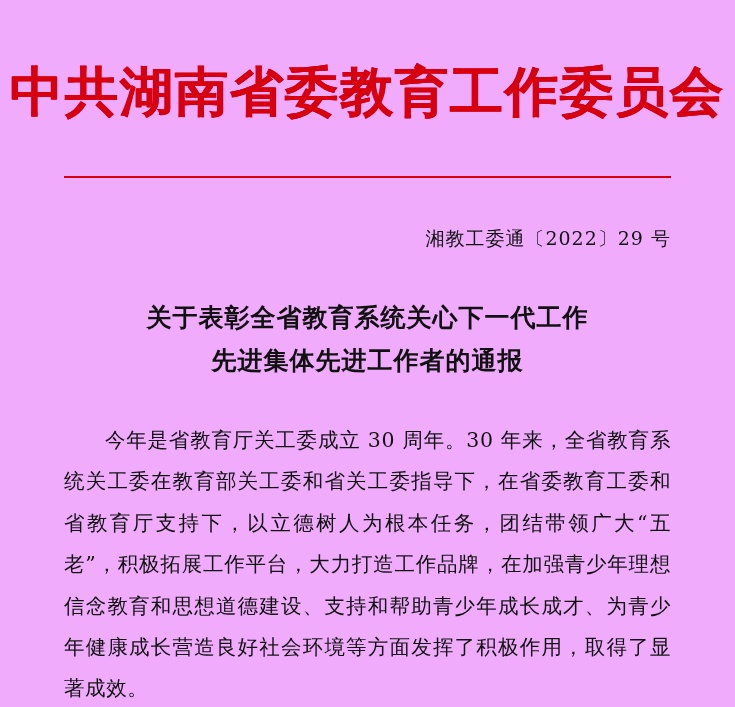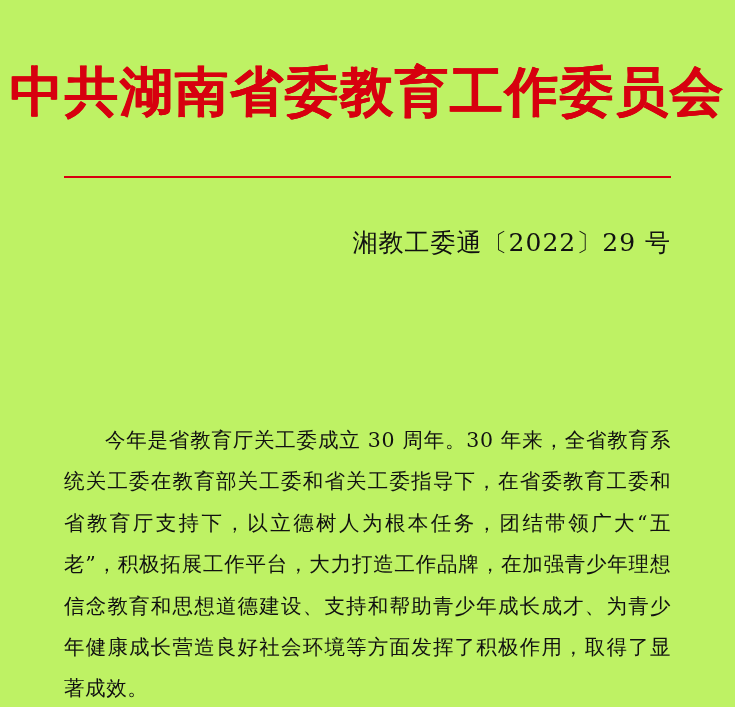--- a/index.html
+++ b/index.html
@@ -4,21 +4,21 @@
 <style>
   html, body {
     margin: 0;
     padding: 0;
     background: #ffffff;
   }
   #page {
     position: relative;
     width: 735px;
     height: 707px;
-    background: #bef264;
+    background: #f0abfc;
     overflow: hidden;
     font-family: "DejaVu Serif", "Liberation Serif", serif;
   }
 
   
   .masthead {
     position: absolute;
     top: 62px;
     left: 0;
     width: 735px;
@@ -44,21 +44,21 @@
     background: #d7000f;
   }
 
   
   .doc-number {
     position: absolute;
     top: 226px;
     left: 0;
     width: 671px;
     text-align: right;
-    font-size: 25px;
+    font-size: 19px;
     color: #111111;
     letter-spacing: 1px;
   }
 
   
   .doc-title {
     position: absolute;
     top: 296px;
     left: 0;
     width: 735px;
@@ -100,18 +100,22 @@
 <div id="page">
 
   <div class="masthead">
     <div class="masthead-title">中共湖南省委教育工作委员会</div>
   </div>
 
   <div class="red-rule"></div>
 
   <div class="doc-number">湘教工委通〔2022〕29 号</div>
 
+  <div class="doc-title">
+    <span class="line">关于表彰全省教育系统关心下一代工作</span>
+    <span class="line">先进集体先进工作者的通报</span>
+  </div>
 
   <div class="body-block">
     <p class="indent">今年是省教育厅关工委成立 30 周年。30 年来，全省教育系统关工委在教育部关工委和省关工委指导下，在省委教育工委和省教育厅支持下，以立德树人为根本任务，团结带领广大“五老”，积极拓展工作平台，大力打造工作品牌，在加强青少年理想信念教育和思想道德建设、支持和帮助青少年成长成才、为青少年健康成长营造良好社会环境等方面发挥了积极作用，取得了显著成效。</p>
   </div>
 
 </div>
 
 </body></html>

